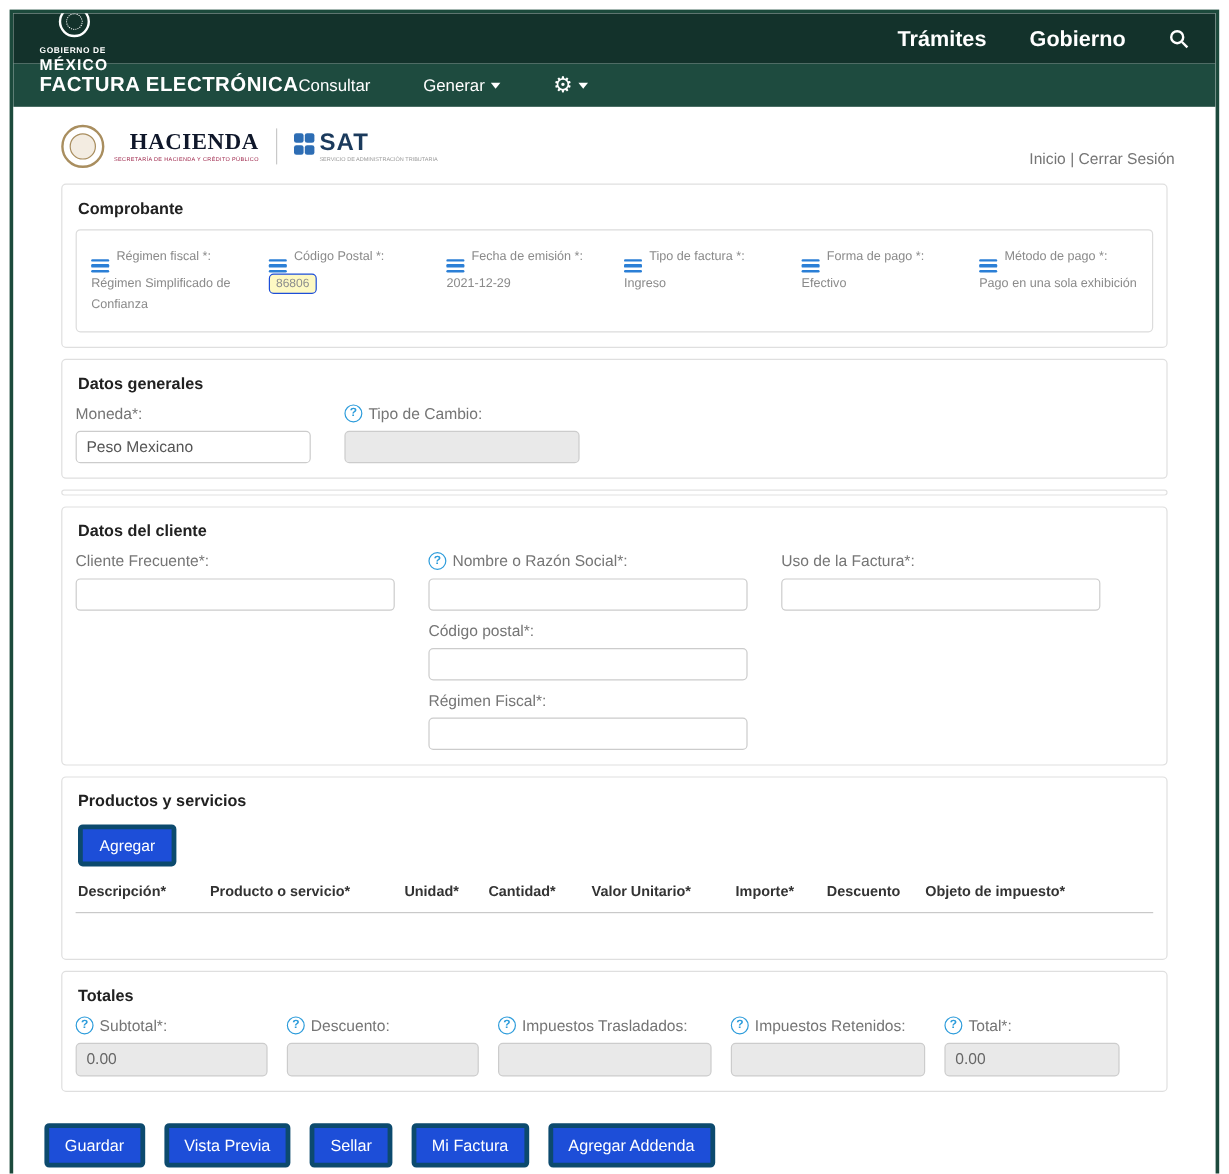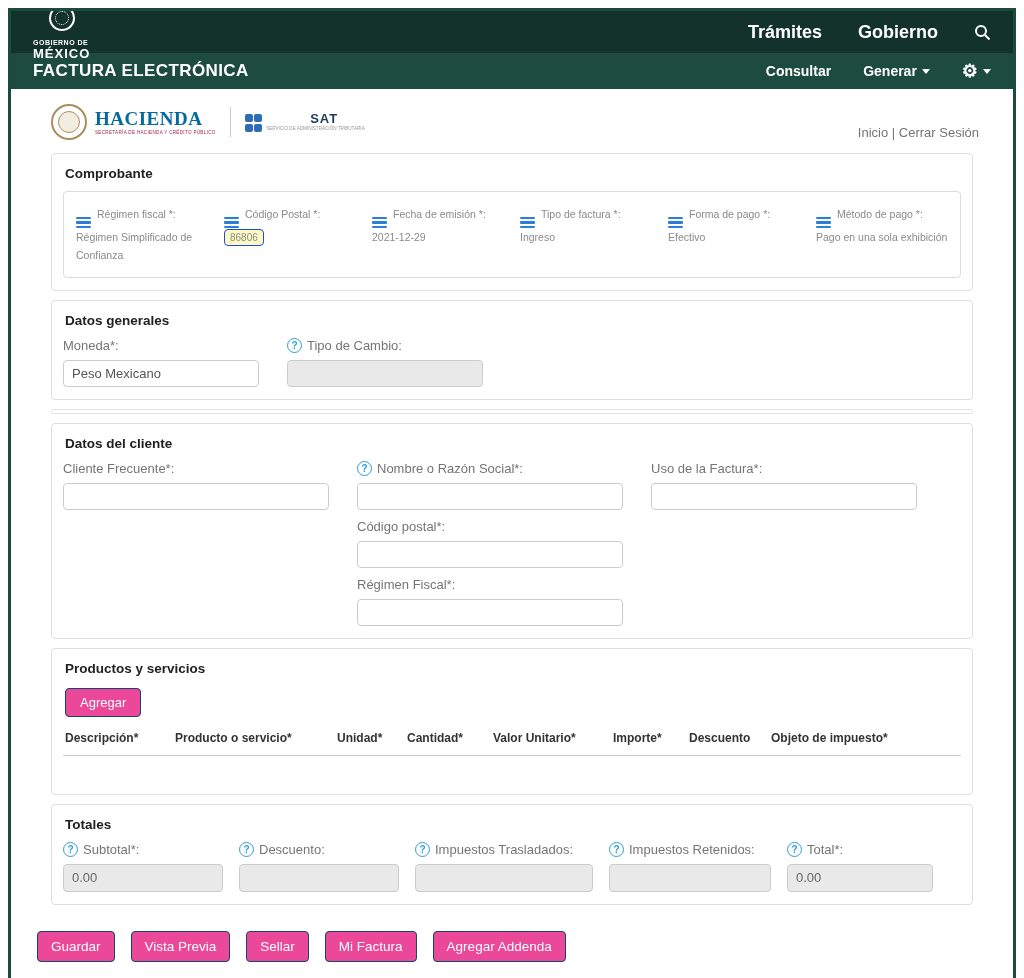--- a/index.html
+++ b/index.html
@@ -13,39 +13,39 @@
   .gob-emblem { width:26px; height:26px; border:2px solid #fff; border-radius:50%; position:relative; }
   .gob-emblem::after { content:""; position:absolute; inset:4px; border:1px dotted #fff; border-radius:50%; }
   .gob-text { color:#fff; line-height:1; }
   .gob-text .l1 { font-size:7px; letter-spacing:.5px; font-weight:bold; display:block; margin-bottom:1px; }
   .gob-text .l2 { font-size:13px; font-weight:bold; letter-spacing:1px; display:block; }
   .top-nav { display:flex; align-items:center; gap:36px; }
   .top-nav a { color:#fff; font-size:18px; text-decoration:none; cursor:pointer;font-weight:bold; }
   .search-btn svg { display:block; }
 
   
-  .bar-app { background:#1e4b3f; height:36px; display:flex; align-items:center; justify-content:space-between; padding:0 22px; }
+  .bar-app { background:#1e4b3f; height:36px; display:flex; align-items:center; padding:0 22px; }
   .app-title { color:#fff; font-size:17px; font-weight:600; letter-spacing:.4px; }
-  .app-nav { display:flex; align-items:center; gap:32px;font-weight:bold; }
+  .app-nav { display:flex; align-items:center; gap:44px; }
   .app-nav a { color:#fff; font-size:14px; text-decoration:none; cursor:pointer; display:flex; align-items:center; gap:5px; }
   .caret { width:0; height:0; border-left:4px solid transparent; border-right:4px solid transparent; border-top:5px solid #fff; display:inline-block; }
   .gear { color:#fff; font-size:18px; line-height:1; }
 
   
   main { padding:0 24px 14px; }
   .brand-row { display:flex; align-items:center; padding:15px 10px 13px 16px; }
   .hac-emblem { width:36px; height:36px; border:2px solid #a98e5f; border-radius:50%; position:relative; margin-right:8px; }
   .hac-emblem::after { content:""; position:absolute; inset:5px; border:1px solid #a98e5f; border-radius:50%; background:#f3ece1; }
-  .hac-text .t { color:#0369a1; font-family:"Liberation Serif", serif; font-weight:bold; font-size:19px; letter-spacing:.5px; line-height:1; }
+  .hac-text .t { color:#0f172a; font-family:"Liberation Serif", serif; font-weight:bold; font-size:19px; letter-spacing:.5px; line-height:1;text-align:right; }
   .hac-text .s { color:#9d2449; font-size:4.6px; letter-spacing:.3px; margin-top:2px; }
   .brand-divider { width:1px; height:30px; background:#c9c9c9; margin:0 14px; }
   .sat-logo { display:flex; align-items:flex-start; gap:4px; }
   .sat-squares { display:grid; grid-template-columns:8px 8px; grid-template-rows:8px 8px; gap:1.5px; margin-top:2px; }
   .sat-squares i { background:#2d6db4; border-radius:2px; }
-  .sat-text .t { color:#1b3a5c; font-weight:bold; font-size:13px; letter-spacing:1px; line-height:1;margin-left:44px; }
+  .sat-text .t { color:#1b3a5c; font-weight:bold; font-size:20px; letter-spacing:1px; line-height:1; }
   .sat-text .s { color:#9a9a9a; font-size:4.6px; margin-top:1px; }
   .session { margin-left:auto; align-self:flex-end; color:#757575; font-size:13px; }
   .session a { color:#757575; text-decoration:none; cursor:pointer; }
 
   
   .panel { border:1px solid #dfdfdf; border-radius:4px; margin:0 16px 9px; padding:10px 11px 12px; background:#fff; }
   .panel h3 { font-size:13.5px; font-weight:bold; color:#212121; margin:2px 0 10px 2px; }
   .thin-strip { height:5px; border:1px solid #e2e2e2; border-radius:3px; margin:0 16px 9px; }
 
   
@@ -60,21 +60,21 @@
   .help { width:15px; height:15px; border:1px solid #2d9cdb; border-radius:50%; color:#2d9cdb; font-size:10px; font-weight:bold; display:inline-flex; align-items:center; justify-content:center; flex:none; cursor:pointer; }
   input.tin { width:100%; height:27px; border:1px solid #ccc; border-radius:4px; padding:0 8px; font-size:13px; color:#555; font-family:"Liberation Sans",sans-serif; outline:none; background:#fff; }
   input.tin:disabled { background:#e9e9e9; color:#666; }
 
   .dg-row { display:flex; gap:28px; }
   .dg-row .fgroup { width:196px; }
 
   .client-grid { display:grid; grid-template-columns:266px 266px 266px; column-gap:28px; row-gap:9px; }
 
   
-  .btn { background:#ec4899; color:#fff; border:1px solid #0c4a6e; border-radius:4px; font-size:13px; padding:6px 14px; cursor:pointer; font-family:"Liberation Sans",sans-serif; }
+  .btn { background:#1d4ed8; color:#fff; border:4px solid #0c4a6e; border-radius:4px; font-size:13px; padding:6px 14px; cursor:pointer; font-family:"Liberation Sans",sans-serif; }
   .agregar { margin:2px 0 14px 2px; }
   .pcols { display:flex; padding:0 2px 10px; border-bottom:1px solid #c9c9c9; }
   .pcols span { font-size:12px; font-weight:bold; color:#333; flex:none; }
   .pcols span:nth-child(1){width:110px;} .pcols span:nth-child(2){width:162px;}
   .pcols span:nth-child(3){width:70px;}  .pcols span:nth-child(4){width:86px;}
   .pcols span:nth-child(5){width:120px;} .pcols span:nth-child(6){width:76px;}
   .pcols span:nth-child(7){width:82px;}  .pcols span:nth-child(8){width:148px;}
   .p-space { height:26px; }
 
   

